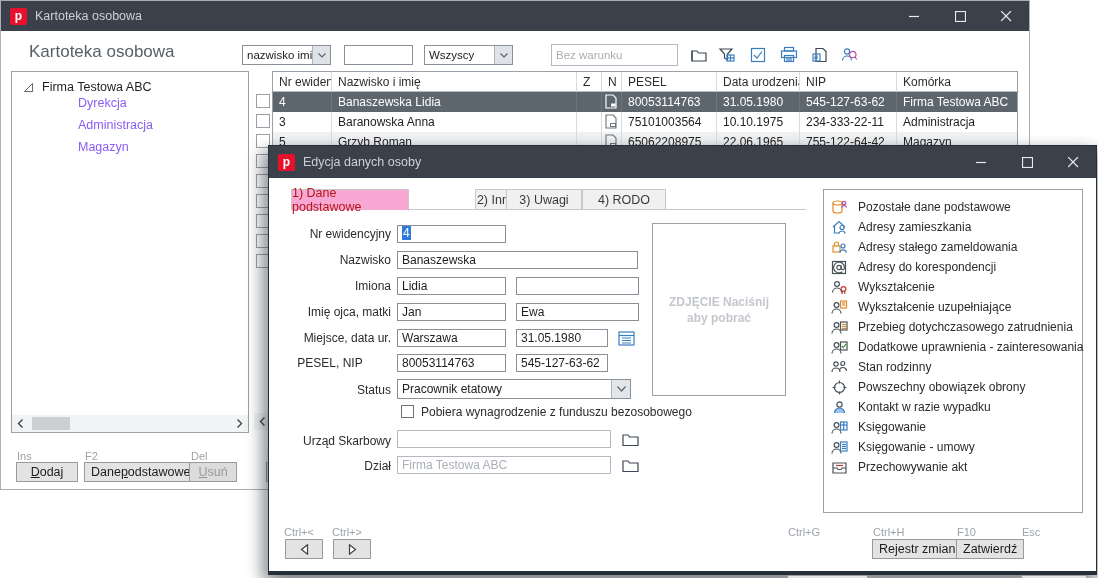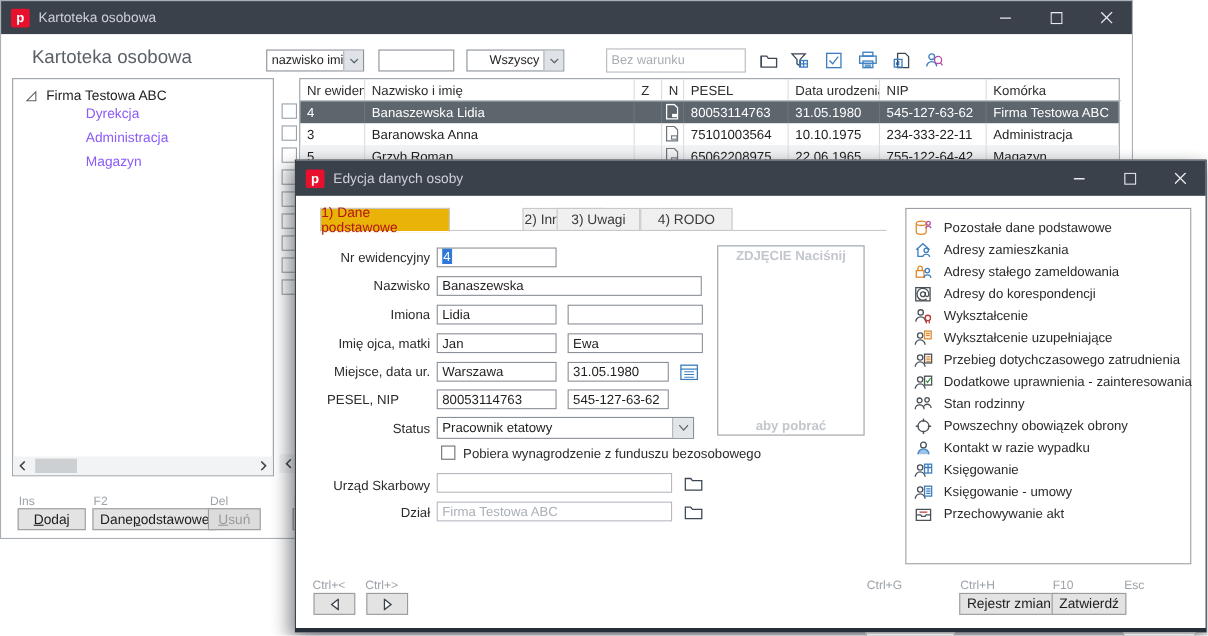--- a/index.html
+++ b/index.html
@@ -78,41 +78,41 @@
   .shortcut { position:absolute; font-size:11px; color:#9da3a9; }
   .btn { position:absolute; height:20px; background:#e3e3e3; border:1px solid #9b9b9b;
     font-size:12.5px; color:#1d1d1d; display:flex; align-items:center; justify-content:center;
     font-family:"Liberation Sans",sans-serif; cursor:pointer; padding:0 6px; white-space:nowrap; }
   .btn.disabled { color:#9a9a9a; background:#dcdcdc; }
   .key-u { text-decoration:underline; }
 
   
   .tab { position:absolute; top:43px; height:21px; background:#f0f0f0; border:1px solid #c8c8c8;
     display:flex; align-items:center; justify-content:center; font-size:12.5px; color:#3a3a3a; cursor:pointer; }
-  .tab.active { background:#eab308; color:#b11717; height:22px; border-bottom:1px solid #fff; z-index:2; }
+  .tab.active { background:#f9a8d4; color:#b11717; height:22px; border-bottom:1px solid #fff; z-index:2; }
   #tab-rule { position:absolute; left:22px; top:63px; width:515px; height:1px; background:#c8c8c8; }
 
   .f-label { position:absolute; width:122px; text-align:right; font-size:12px; color:#2b2b2b; }
   .f-input { position:absolute; height:18px; border:1px solid #8a9097; padding:0 4px;
     font-size:12px; font-family:"Liberation Sans",sans-serif; color:#1e1e1e; background:#fff; }
   .f-input:disabled, .f-input.ghost { color:#aab0b6; background:#fff; }
   .sel-field { position:absolute; height:20px; border:1px solid #8a9097; background:#fff;
     display:flex; align-items:center; }
   .sel-field .cb-text { flex:1; padding-left:4px; font-size:12px; }
   .sel-field .cb-arrow { width:19px; height:100%; background:#e3e6e9; border-left:1px solid #aeb4ba;
     display:flex; align-items:center; justify-content:center; }
   .mini-btn { position:absolute; width:19px; height:18px; background:#fff; border:none;
     display:flex; align-items:center; justify-content:center; cursor:pointer; padding:0; }
   .hl { background:#2f7ad9; color:#fff; padding:0 1px; }
   .dlg-check2 { position:absolute; width:13px; height:13px; border:1px solid #707070; background:#fff; }
   .check-label { position:absolute; font-size:12px; color:#2b2b2b; }
 
   #photo-box { position:absolute; left:383px; top:77px; width:134px; height:173px;
     border:1px solid #9aa0a6; display:flex; flex-direction:column; align-items:center;
-    justify-content:space-between; text-align:center; cursor:pointer; }
+    justify-content:center; text-align:center; cursor:pointer; }
   #photo-box div { color:#c3c7cc; font-weight:bold; font-size:12px; line-height:16px; }
 
   #side-panel { position:absolute; left:554px; top:43px; width:260px; height:324px;
     border:1px solid #9aa0a6; background:#fff; padding-top:7px; }
   .side-item { height:20px; display:flex; align-items:center; padding-left:7px; cursor:pointer; }
   .side-item .lbl { margin-left:10px; font-size:12px; color:#2b2b2b; white-space:nowrap; }
   .pic { width:17px; height:17px; flex:0 0 17px; }
   .pic * { fill:none; stroke-width:1.2; }
   .s-b { stroke:#3b7ec0; } .s-o { stroke:#e08a2d; } .s-r { stroke:#c03a3a; }
   .s-g { stroke:#3a9a3a; } .s-d { stroke:#4a5258; } .s-m { stroke:#b54fa0; }
@@ -155,21 +155,21 @@
 
     <div class="combo" style="left:241px; top:44px; width:89px;">
       <span class="cb-text">nazwisko imię</span>
       <span class="cb-arrow">
           <svg width="8" height="5" viewBox="0 0 8 5">
             <polyline points="0.5,0.5 4,4 7.5,0.5" fill="none" stroke-width="1.2"></polyline>
           </svg>
         </span>
     </div>
     <input class="tb-input" style="left: 343px; top: 44px; width: 69px;" value="">
-    <div class="combo" style="left:423px; top:44px; width:89px;padding-left:16px;">
+    <div class="combo" style="left:423px; top:44px; width:89px;">
       <span class="cb-text">Wszyscy</span>
       <span class="cb-arrow">
           <svg width="8" height="5" viewBox="0 0 8 5">
             <polyline points="0.5,0.5 4,4 7.5,0.5" fill="none" stroke-width="1.2"></polyline>
           </svg>
         </span>
     </div>
     <input class="tb-input" style="left: 550px; top: 43px; width: 127px; height: 22px; border-color: rgb(182, 186, 192);" placeholder="Bez warunku">
 
     <div class="toolbar-icon" style="left:688px;">

